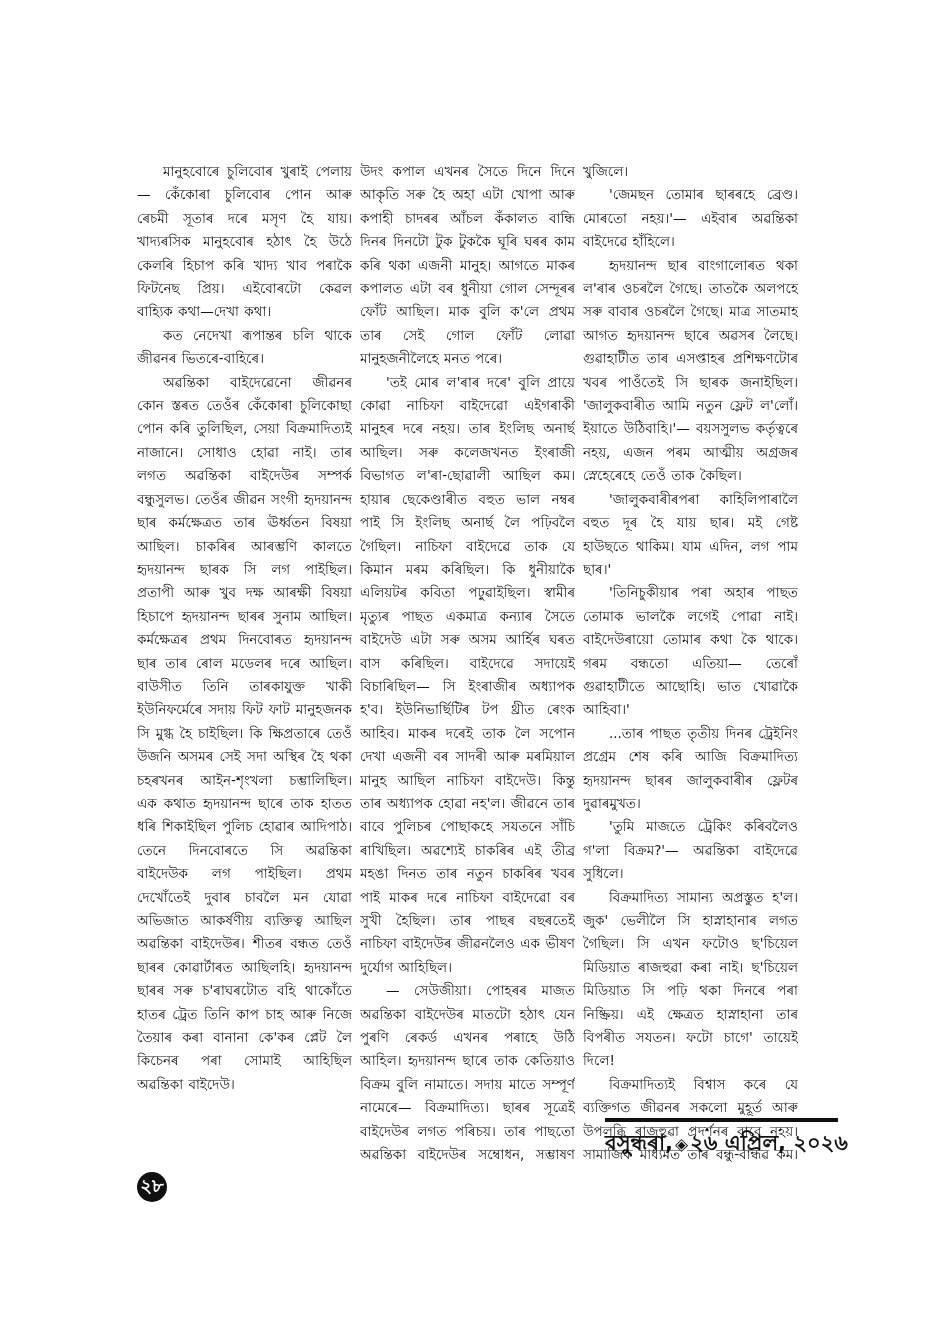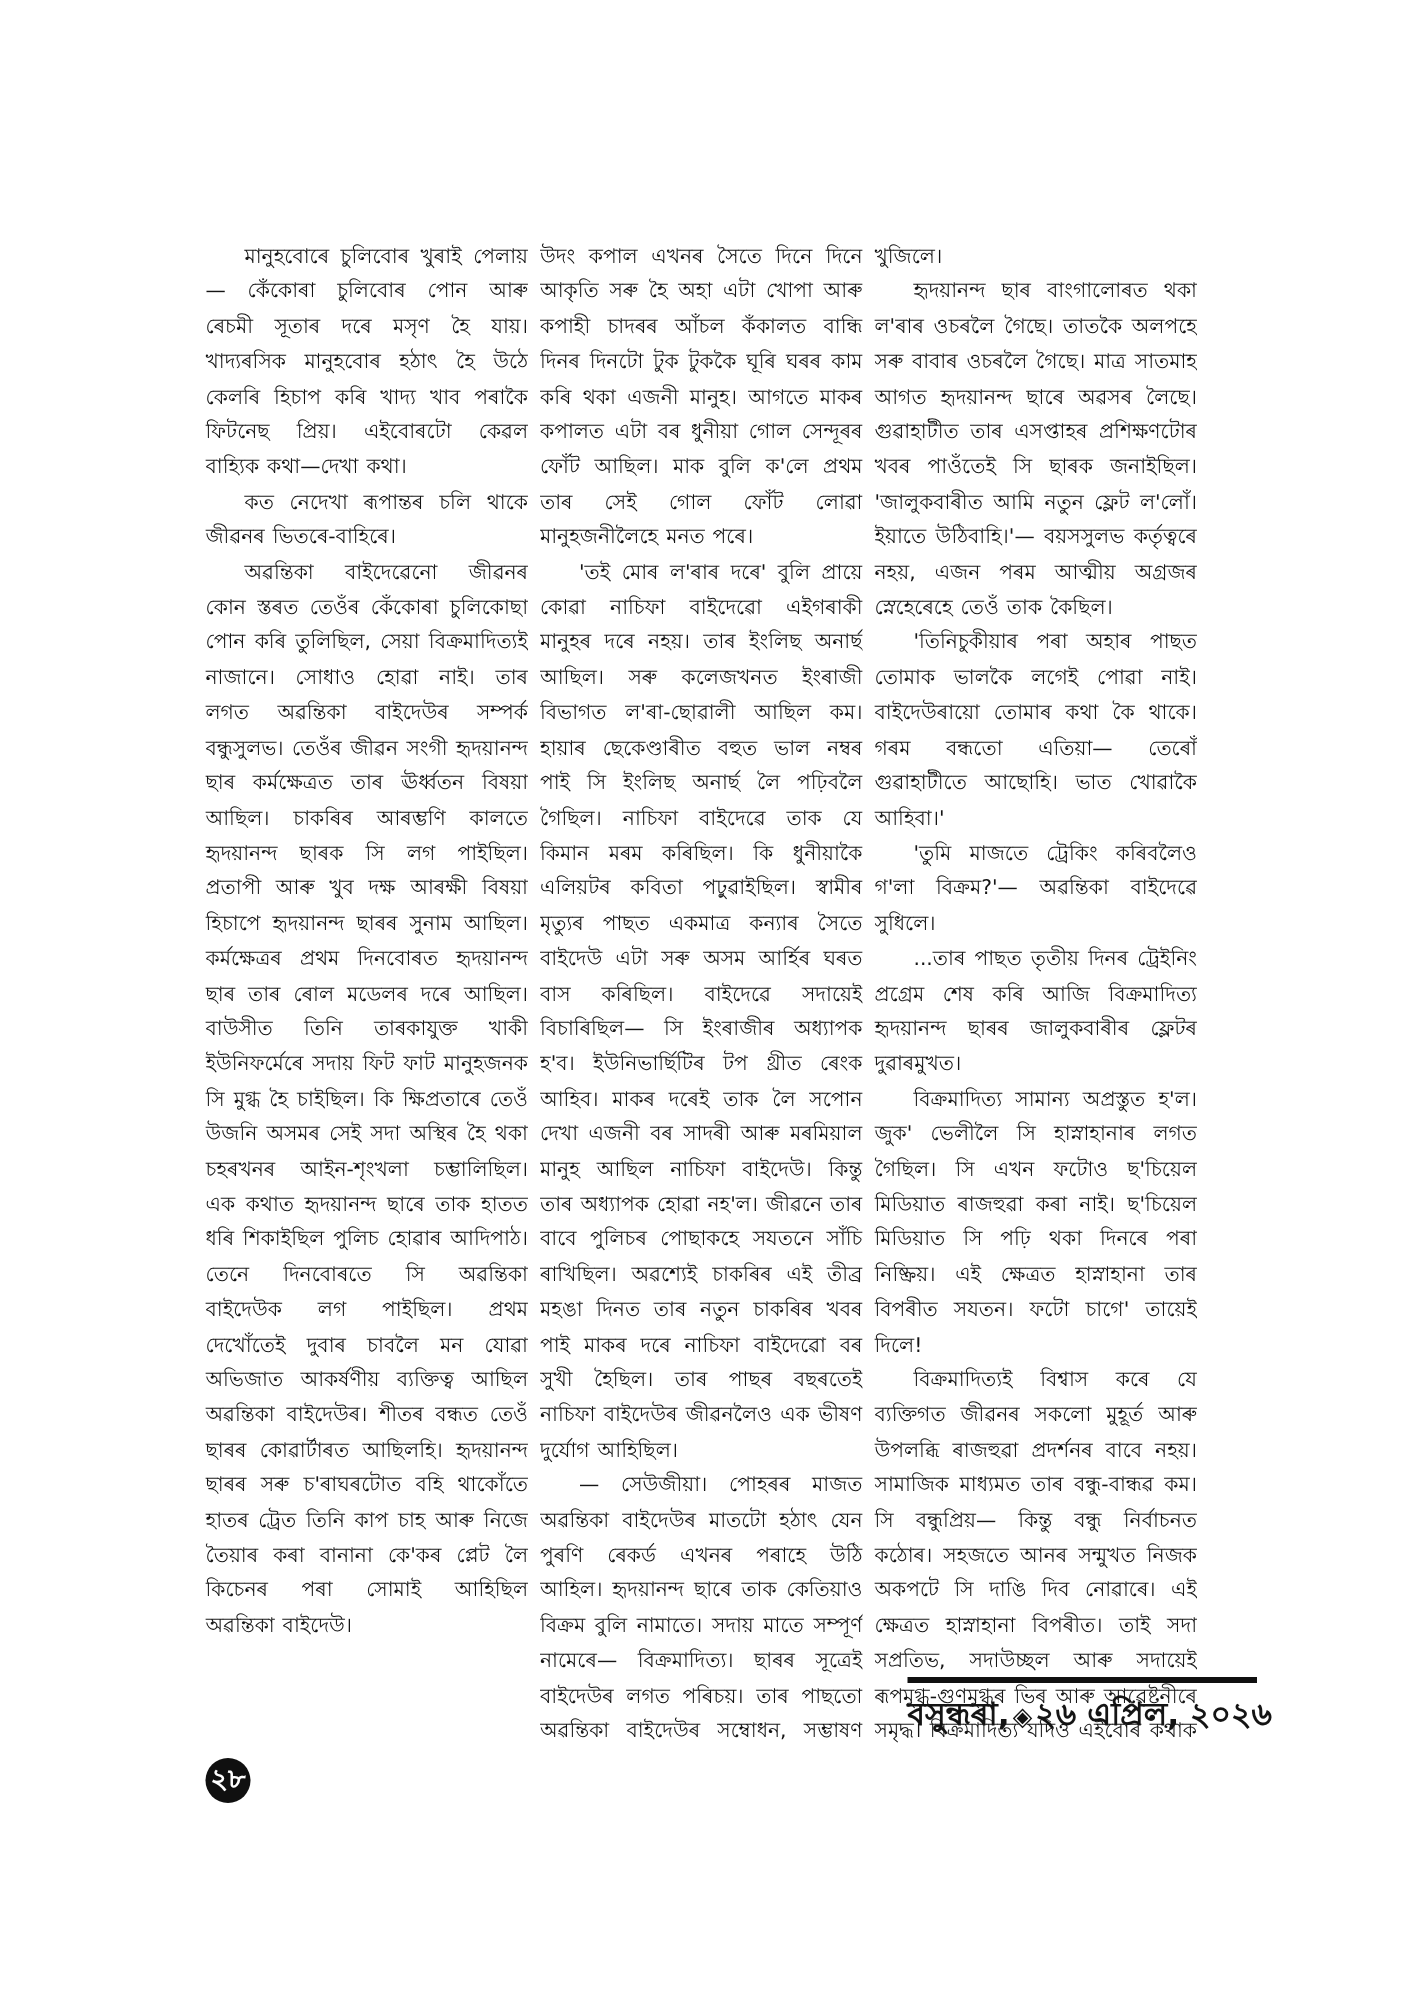--- a/index.html
+++ b/index.html
@@ -45,24 +45,26 @@
         <p class="indent">কত নেদেখা ৰূপান্তৰ চলি থাকে জীৱনৰ ভিতৰে-বাহিৰে।</p>
         <p class="indent">অৱন্তিকা বাইদেৱেনো জীৱনৰ কোন স্তৰত তেওঁৰ কেঁকোৰা চুলিকোছা পোন কৰি তুলিছিল, সেয়া বিক্ৰমাদিত্যই নাজানে। সোধাও হোৱা নাই। তাৰ লগত অৱন্তিকা বাইদেউৰ সম্পৰ্ক বন্ধুসুলভ। তেওঁৰ জীৱন সংগী হৃদয়ানন্দ ছাৰ কৰ্মক্ষেত্ৰত তাৰ ঊৰ্ধ্বতন বিষয়া আছিল। চাকৰিৰ আৰম্ভণি কালতে হৃদয়ানন্দ ছাৰক সি লগ পাইছিল। প্ৰতাপী আৰু খুব দক্ষ আৰক্ষী বিষয়া হিচাপে হৃদয়ানন্দ ছাৰৰ সুনাম আছিল। কৰ্মক্ষেত্ৰৰ প্ৰথম দিনবোৰত হৃদয়ানন্দ ছাৰ তাৰ ৰোল মডেলৰ দৰে আছিল। বাউসীত তিনি তাৰকাযুক্ত খাকী ইউনিফৰ্মেৰে সদায় ফিট ফাট মানুহজনক সি মুগ্ধ হৈ চাইছিল। কি ক্ষিপ্ৰতাৰে তেওঁ উজনি অসমৰ সেই সদা অস্থিৰ হৈ থকা চহৰখনৰ আইন-শৃংখলা চম্ভালিছিল। এক কথাত হৃদয়ানন্দ ছাৰে তাক হাতত ধৰি শিকাইছিল পুলিচ হোৱাৰ আদিপাঠ। তেনে দিনবোৰতে সি অৱন্তিকা বাইদেউক লগ পাইছিল। প্ৰথম দেখোঁতেই দুবাৰ চাবলৈ মন যোৱা অভিজাত আকৰ্ষণীয় ব্যক্তিত্ব আছিল অৱন্তিকা বাইদেউৰ। শীতৰ বন্ধত তেওঁ ছাৰৰ কোৱাৰ্টাৰত আছিলহি। হৃদয়ানন্দ ছাৰৰ সৰু চ'ৰাঘৰটোত বহি থাকোঁতে হাতৰ ট্ৰেত তিনি কাপ চাহ আৰু নিজে তৈয়াৰ কৰা বানানা কে'কৰ প্লেট লৈ কিচেনৰ পৰা সোমাই আহিছিল অৱন্তিকা বাইদেউ।</p>
       </div>
     <div class="col">
         <p>উদং কপাল এখনৰ সৈতে দিনে দিনে আকৃতি সৰু হৈ অহা এটা খোপা আৰু কপাহী চাদৰৰ আঁচল কঁকালত বান্ধি দিনৰ দিনটো টুক টুককৈ ঘূৰি ঘৰৰ কাম কৰি থকা এজনী মানুহ। আগতে মাকৰ কপালত এটা বৰ ধুনীয়া গোল সেন্দূৰৰ ফোঁট আছিল। মাক বুলি ক'লে প্ৰথম তাৰ সেই গোল ফোঁট লোৱা মানুহজনীলৈহে মনত পৰে।</p>
         <p class="indent">'তই মোৰ ল'ৰাৰ দৰে' বুলি প্ৰায়ে কোৱা নাচিফা বাইদেৱো এইগৰাকী মানুহৰ দৰে নহয়। তাৰ ইংলিছ অনাৰ্ছ আছিল। সৰু কলেজখনত ইংৰাজী বিভাগত ল'ৰা-ছোৱালী আছিল কম। হায়াৰ ছেকেণ্ডাৰীত বহুত ভাল নম্বৰ পাই সি ইংলিছ অনাৰ্ছ লৈ পঢ়িবলৈ গৈছিল। নাচিফা বাইদেৱে তাক যে কিমান মৰম কৰিছিল। কি ধুনীয়াকৈ এলিয়টৰ কবিতা পঢ়ুৱাইছিল। স্বামীৰ মৃত্যুৰ পাছত একমাত্ৰ কন্যাৰ সৈতে বাইদেউ এটা সৰু অসম আৰ্হিৰ ঘৰত বাস কৰিছিল। বাইদেৱে সদায়েই বিচাৰিছিল— সি ইংৰাজীৰ অধ্যাপক হ'ব। ইউনিভাৰ্ছিটিৰ টপ থ্ৰীত ৰেংক আহিব। মাকৰ দৰেই তাক লৈ সপোন দেখা এজনী বৰ সাদৰী আৰু মৰমিয়াল মানুহ আছিল নাচিফা বাইদেউ। কিন্তু তাৰ অধ্যাপক হোৱা নহ'ল। জীৱনে তাৰ বাবে পুলিচৰ পোছাকহে সযতনে সাঁচি ৰাখিছিল। অৱশ্যেই চাকৰিৰ এই তীব্ৰ মহঙা দিনত তাৰ নতুন চাকৰিৰ খবৰ পাই মাকৰ দৰে নাচিফা বাইদেৱো বৰ সুখী হৈছিল। তাৰ পাছৰ বছৰতেই নাচিফা বাইদেউৰ জীৱনলৈও এক ভীষণ দুৰ্যোগ আহিছিল।</p>
         <p class="indent">— সেউজীয়া। পোহৰৰ মাজত অৱন্তিকা বাইদেউৰ মাতটো হঠাৎ যেন পুৰণি ৰেকৰ্ড এখনৰ পৰাহে উঠি আহিল। হৃদয়ানন্দ ছাৰে তাক কেতিয়াও বিক্ৰম বুলি নামাতে। সদায় মাতে সম্পূৰ্ণ নামেৰে— বিক্ৰমাদিত্য। ছাৰৰ সূত্ৰেই বাইদেউৰ লগত পৰিচয়। তাৰ পাছতো অৱন্তিকা বাইদেউৰ সম্বোধন, সম্ভাষণ সকলো যেন বেছি পূৰণি, বেছি আত্মীয়। হয়তো ছাৰৰ লগত থকাৰ দৰে বৃত্তিগত দায়িত্ববোধ আৰু বান্ধোন বাইদেউৰ লগত নাই। পদমৰ্যাদাগত পৰিচয়ে দিয়া দূৰত্ব আৰু ব্যৱধান নাই। সন্ত্ৰম আছে, কিন্তু সমীহ নাই। কিন্তু বিক্ৰমাদিত্যই জানে—তাৰ কৰ্মক্ষেত্ৰৰ সকলো ঊৰ্ধ্বতন বিষয়াৰ পত্নী অৱন্তিকা বাইদেউৰ দৰে নহয়। সকলোৰে লগত থকা সম্পৰ্ক অৱন্তিকা বাইদেউৰ লগত থকাৰ দৰে নহয়। এয়া হ'বও নোৱাৰে। সম্ভৱো নহয়। বহুতৰে লগত পৰিচয়েই নাই, থকাখিনিও অধিক আনুষ্ঠানিক—ফৰ্মেল। অৱন্তিকা বাইদেউ আনতকৈ বেলেগ। আচলতে অনন্য।</p>
       </div>
     <div class="col">
         <p>খুজিলে।</p>
+        <p class="indent">'জেমছন তোমাৰ ছাৰৰহে ব্ৰেণ্ড। মোৰতো নহয়।'— এইবাৰ অৱন্তিকা বাইদেৱে হাঁহিলে।</p>
         <p class="indent">হৃদয়ানন্দ ছাৰ বাংগালোৰত থকা ল'ৰাৰ ওচৰলৈ গৈছে। তাতকৈ অলপহে সৰু বাবাৰ ওচৰলৈ গৈছে। মাত্ৰ সাতমাহ আগত হৃদয়ানন্দ ছাৰে অৱসৰ লৈছে। গুৱাহাটীত তাৰ এসপ্তাহৰ প্ৰশিক্ষণটোৰ খবৰ পাওঁতেই সি ছাৰক জনাইছিল। 'জালুকবাৰীত আমি নতুন ফ্লেট ল'লোঁ। ইয়াতে উঠিবাহি।'— বয়সসুলভ কৰ্তৃত্বৰে নহয়, এজন পৰম আত্মীয় অগ্ৰজৰ স্নেহেৰেহে তেওঁ তাক কৈছিল।</p>
+        <p class="indent">'জালুকবাৰীৰপৰা কাহিলিপাৰালৈ বহুত দূৰ হৈ যায় ছাৰ। মই গেষ্ট হাউছতে থাকিম। যাম এদিন, লগ পাম ছাৰ।'</p>
         <p class="indent">'তিনিচুকীয়াৰ পৰা অহাৰ পাছত তোমাক ভালকৈ লগেই পোৱা নাই। বাইদেউৰায়ো তোমাৰ কথা কৈ থাকে। গৰম বন্ধতো এতিয়া— তেৰোঁ গুৱাহাটীতে আছোহি। ভাত খোৱাকৈ আহিবা।'</p>
+        <p class="indent">...তাৰ পাছত তৃতীয় দিনৰ ট্ৰেইনিং প্ৰগ্ৰেম শেষ কৰি আজি বিক্ৰমাদিত্য হৃদয়ানন্দ ছাৰৰ জালুকবাৰীৰ ফ্লেটৰ দুৱাৰমুখত।</p>
         <p class="indent">'তুমি মাজতে ট্ৰেকিং কৰিবলৈও গ'লা বিক্ৰম?'— অৱন্তিকা বাইদেৱে সুধিলে।</p>
-        <p class="indent">...তাৰ পাছত তৃতীয় দিনৰ ট্ৰেইনিং প্ৰগ্ৰেম শেষ কৰি আজি বিক্ৰমাদিত্য হৃদয়ানন্দ ছাৰৰ জালুকবাৰীৰ ফ্লেটৰ দুৱাৰমুখত।</p>
         <p class="indent">বিক্ৰমাদিত্য সামান্য অপ্ৰস্তুত হ'ল। জুক' ভেলীলৈ সি হাস্নাহানাৰ লগত গৈছিল। সি এখন ফটোও ছ'চিয়েল মিডিয়াত ৰাজহুৱা কৰা নাই। ছ'চিয়েল মিডিয়াত সি পঢ়ি থকা দিনৰে পৰা নিষ্ক্ৰিয়। এই ক্ষেত্ৰত হাস্নাহানা তাৰ বিপৰীত সযতন। ফটো চাগে' তায়েই দিলে!</p>
         <p class="indent">বিক্ৰমাদিত্যই বিশ্বাস কৰে যে ব্যক্তিগত জীৱনৰ সকলো মুহূৰ্ত আৰু উপলব্ধি ৰাজহুৱা প্ৰদৰ্শনৰ বাবে নহয়। সামাজিক মাধ্যমত তাৰ বন্ধু-বান্ধৱ কম। সি বন্ধুপ্ৰিয়— কিন্তু বন্ধু নিৰ্বাচনত কঠোৰ। সহজতে আনৰ সন্মুখত নিজক অকপটে সি দাঙি দিব নোৱাৰে। এই ক্ষেত্ৰত হাস্নাহানা বিপৰীত। তাই সদা সপ্ৰতিভ, সদাউচ্ছল আৰু সদায়েই ৰূপমুগ্ধ-গুণমুগ্ধৰ ভিৰ আৰু আৱেষ্টনীৰে সমৃদ্ধ। বিক্ৰমাদিত্য যদিও এইবোৰ কথাক লৈ পজেটিভ নহয়, তথাপি সি কেতিয়াবা ভাৱে—সিহঁত দুয়োটাৰে মাজত সাদৃশ্যতকৈ বৈসাদৃশ্যহে বেছি নেকি? নে এসময়ত পৃথিৱী দাই কোৱাৰ দৰে— মানুহ কেৱল বৈপৰীত্যত টিকি থাকে। সাদৃশ্য মানেইতো বিৰক্তি— আৱিষ্কাৰশূন্য সহাৱস্থান। হ'ব পাৰে।</p>
       </div>
   </div>
 
   <div class="page-badge">
     <span>২৮</span>
   </div>
 
   <div class="footer">

